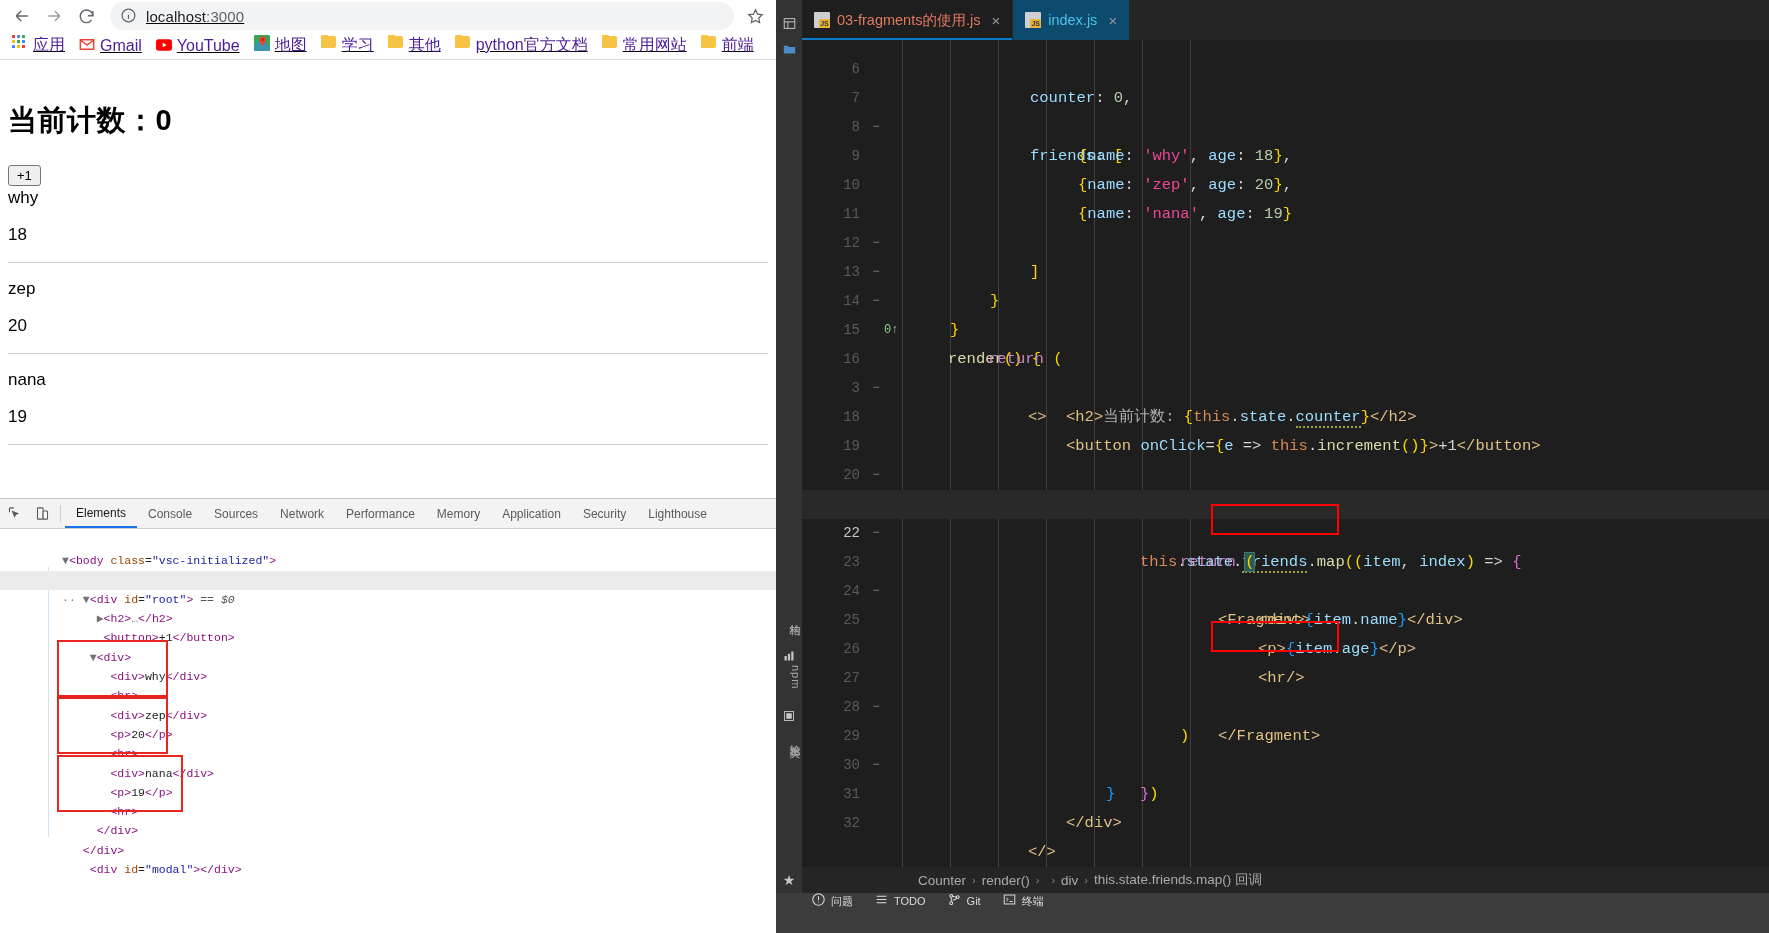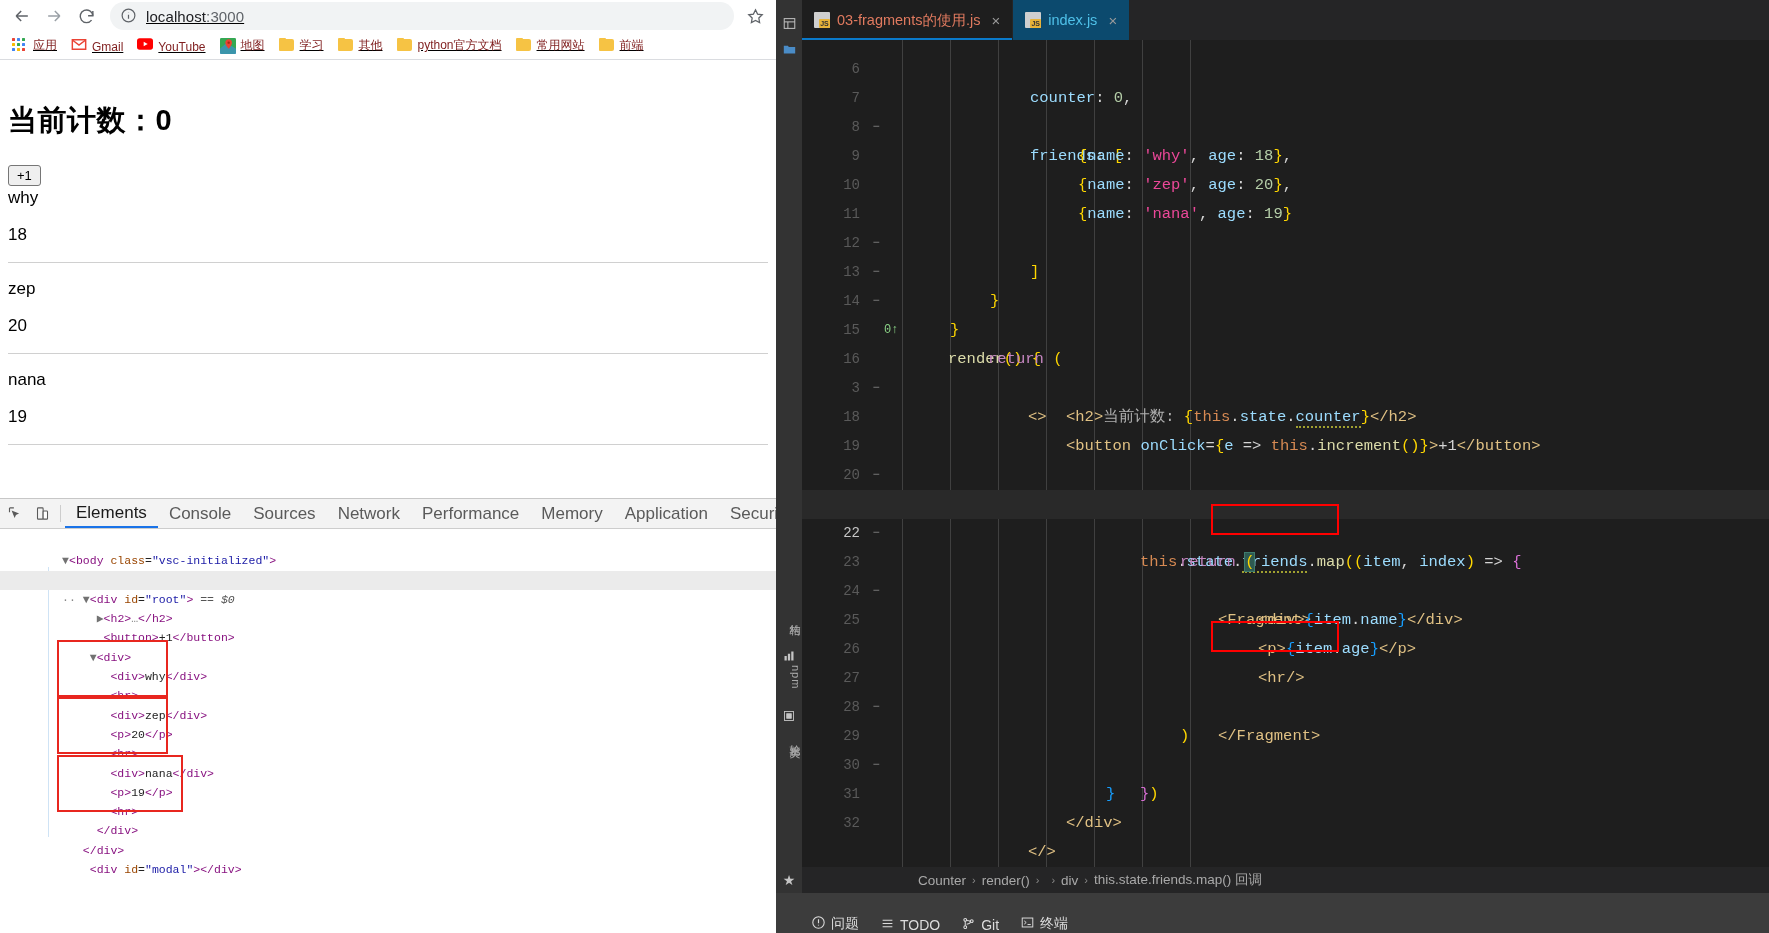--- a/index.html
+++ b/index.html
@@ -33,22 +33,22 @@
   .omni-text .dim { color:#5f6368; }
   .star-btn { width:26px; height:26px; flex:0 0 auto; color:#5f6368;
     display:flex; align-items:center; justify-content:center; margin-left:4px;}
 
   .bm-bar {
     height:28px; display:flex; align-items:center; gap:2px;
     padding:0 6px; background:#fff; border-bottom:1px solid #dadce0;
     overflow:hidden; white-space:nowrap;
   }
   .bm {
-    display:flex; align-items:flex-end; gap:5px; padding:3px 6px; border-radius:4px;
-    font-size:12px; color:#7f1d1d; flex:0 0 auto;
+    display:flex; align-items:flex-start; gap:5px; padding:3px 6px; border-radius:4px;
+    font-size:16px; color:#4c1d95; flex:0 0 auto;
   }
   .bm .ic { width:16px; height:16px; flex:0 0 auto; display:block; }
   .apps-grid { display:grid; grid-template-columns:repeat(3,3px); grid-template-rows:repeat(3,3px); gap:2px; }
   .apps-grid i { width:3px;height:3px;display:block;border-radius:0.5px; }
 
   .folder-ic { position:relative; width:15px; height:13px; }
   .folder-ic:before {
     content:""; position:absolute; left:0; top:1px; width:15px; height:12px;
     background:#f6c344; border-radius:1px 2px 2px 1px;
   }
@@ -85,21 +85,21 @@
     height:30px; display:flex; align-items:stretch;
     border-bottom:1px solid #cdcdcd; background:#f3f3f3;
     font-family:"Liberation Sans", sans-serif; overflow:hidden;
   }
   .dt-icon-btn {
     width:28px; display:flex; align-items:center; justify-content:center;
     color:#5a5a5a; flex:0 0 auto;
   }
   .dt-sep { width:1px; background:#cdcdcd; margin:6px 4px; flex:0 0 auto; }
   .dt-tab {
-    display:flex; align-items:center; padding:0 11px; font-size:17px;
+    display:flex; align-items:center; padding:0 11px; font-size:12px;
     color:#5a5a5a; flex:0 0 auto; white-space:nowrap;
   }
   .dt-tab.active { color:#1a1a1a; border-bottom:2px solid #1a73e8; }
 
   .dom-tree {
     position:absolute; left:0; right:0; top:30px; bottom:0;
     font-size:11.5px; line-height:19.3px; color:#222;
     background:#fff; overflow:hidden; padding-top:3px;
   }
   .dom-line { white-space:pre; position:relative; height:19.3px; }
@@ -211,22 +211,22 @@
   .bc-star {
     position:absolute; left:0; top:0; width:26px; height:26px;
     display:flex; align-items:center; justify-content:center;
     color:#c5c5c5; font-size:14px; background:#333;
   }
   .bc-item { padding:0 6px; white-space:nowrap; }
   .bc-sep { color:#8a8a8a; font-size:11px; }
 
   .vs-status {
     position:absolute; left:0; right:0; bottom:0; height:40px;
-    background:#3c3c3c; display:flex; align-items:flex-end;
-    font-size:14px; color:#dcdcdc; padding-left:36px; gap:22px;
+    background:#3c3c3c; display:flex; align-items:flex-start;
+    font-size:11px; color:#dcdcdc; padding-left:36px; gap:22px;
   }
   .st-item { display:flex; align-items:center; gap:6px; white-space:nowrap; }
   .st-ic { font-size:13px; color:#dcdcdc; }
 
   .fragbox {
     position:absolute; border:2px solid #ff0000; pointer-events:none;
   }
 </style>
 </head>
 <body>

